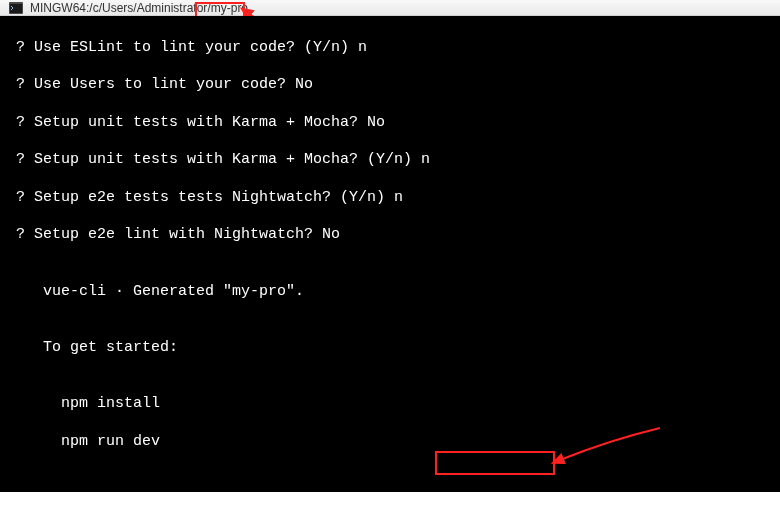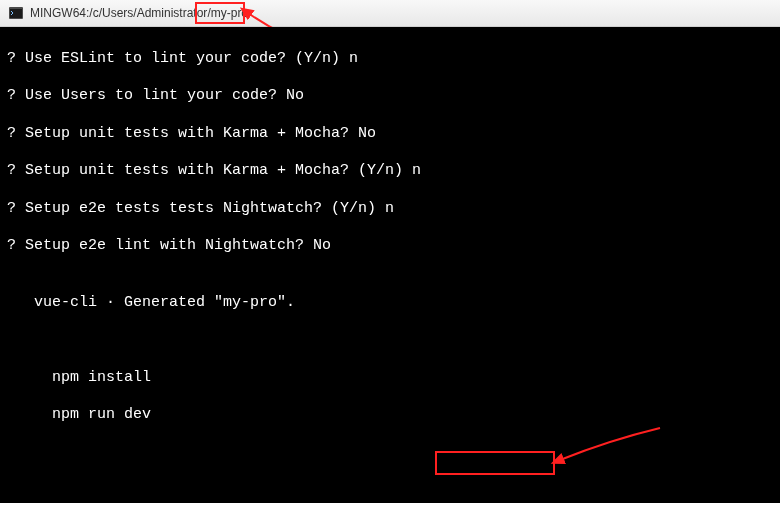--- a/index.html
+++ b/index.html
@@ -6,21 +6,21 @@
     body {
       width: 780px;
       height: 506px;
       font-family: "Consolas", "Courier New", monospace;
       font-size: 15px;
       background: #ffffff;
       overflow: hidden;
       position: relative;
     }
     .titlebar {
-      height: 27px;
+      height: 16px;
       background: linear-gradient(to bottom, #f8f8f8, #e8e8e8);
       border-bottom: 1px solid #d0d0d0;
       display: flex;
       align-items: center;
       padding: 0 8px;
       font-family: "Segoe UI", Arial, sans-serif;
       font-size: 12px;
       color: #333;
       position: relative;
     }
@@ -35,21 +35,21 @@
     .titlebar-text { white-space: nowrap; }
     .title-highlight-box {
       position: absolute;
       border: 2px solid #ff2020;
       pointer-events: none;
     }
     .terminal {
       background: #000000;
       color: #ffffff;
       height: calc(506px - 30px);
-      padding: 4px 7px;
+      padding: 4px 16px;
       line-height: 1.25;
       white-space: pre;
       font-size: 15px;
       overflow: hidden;
       position: relative;
     }
     .line { white-space: pre; }
     .red-box {
       position: absolute;
       border: 2px solid #ff2020;
@@ -88,20 +88,21 @@
 <div class="terminal">
 <div class="line">? Use ESLint to lint your code? (Y/n) n</div>
 <div class="line">? Use Users to lint your code? No</div>
 <div class="line">? Setup unit tests with Karma + Mocha? No</div>
 <div class="line">? Setup unit tests with Karma + Mocha? (Y/n) n</div>
 <div class="line">? Setup e2e tests tests Nightwatch? (Y/n) n</div>
 <div class="line">? Setup e2e lint with Nightwatch? No</div>
 <div class="line"></div>
 <div class="line">   vue-cli · Generated "my-pro".</div>
 <div class="line"></div>
+<div class="line">   To get started:</div>
 <div class="line"></div>
 <div class="line">     npm install</div>
 <div class="line">     npm run dev</div>
 <div class="line"></div>
 
 
 <div class="line"></div>
 
 
 <div class="line"></div>

